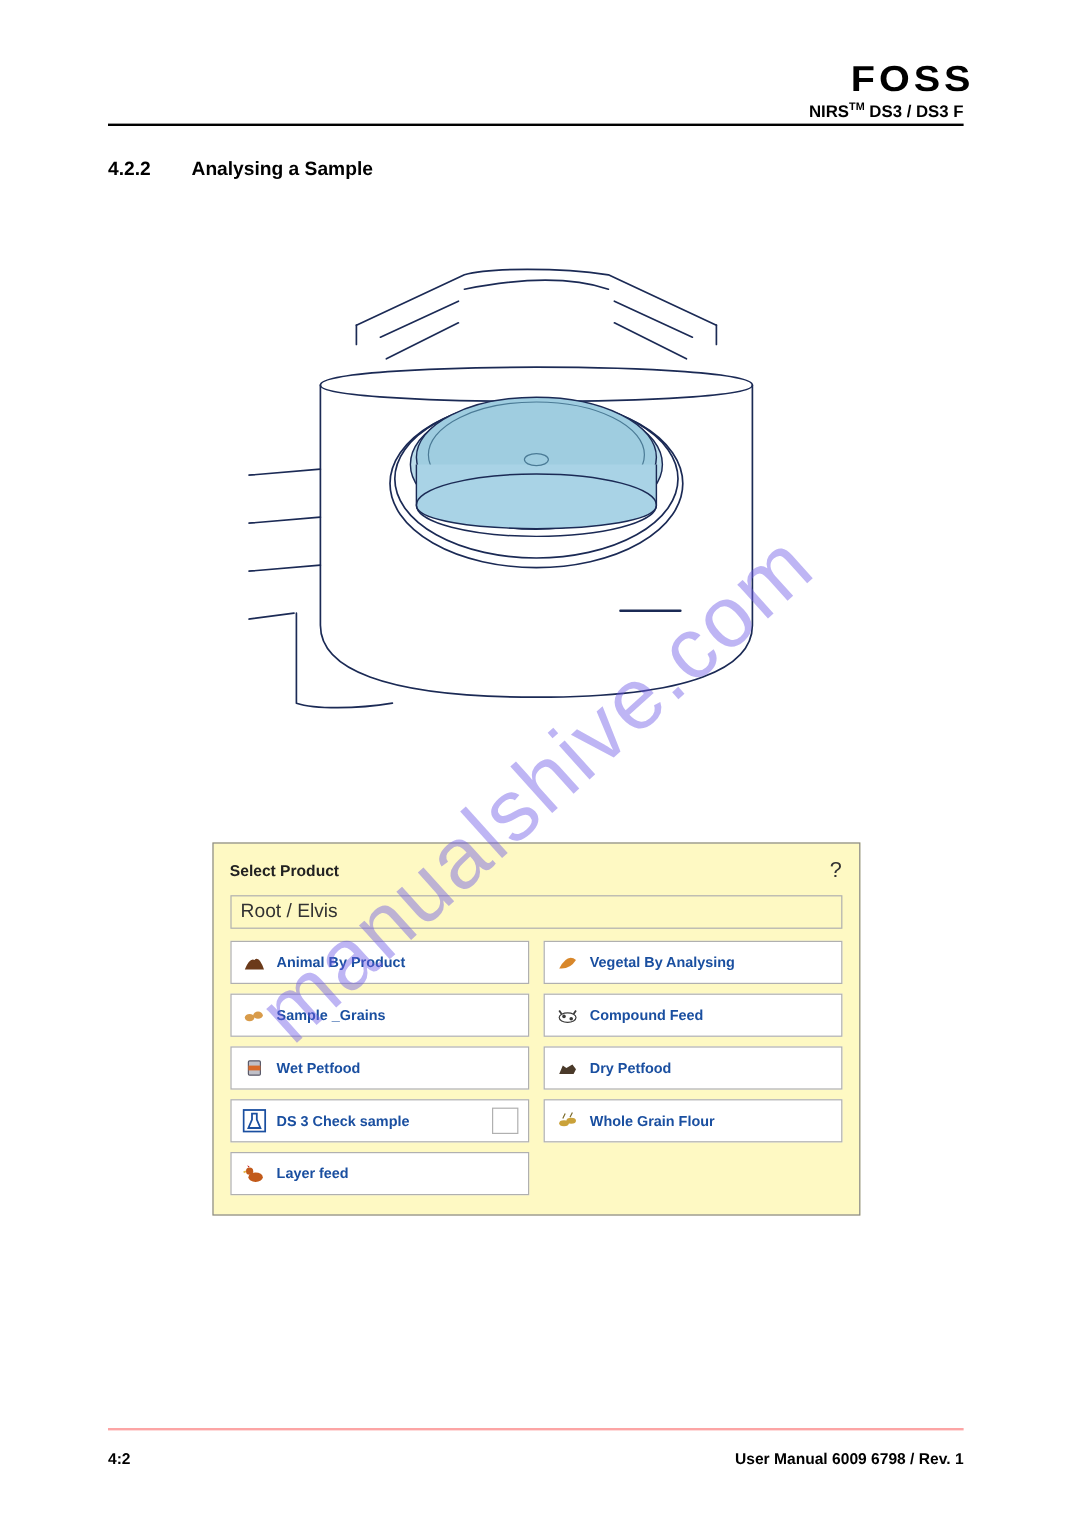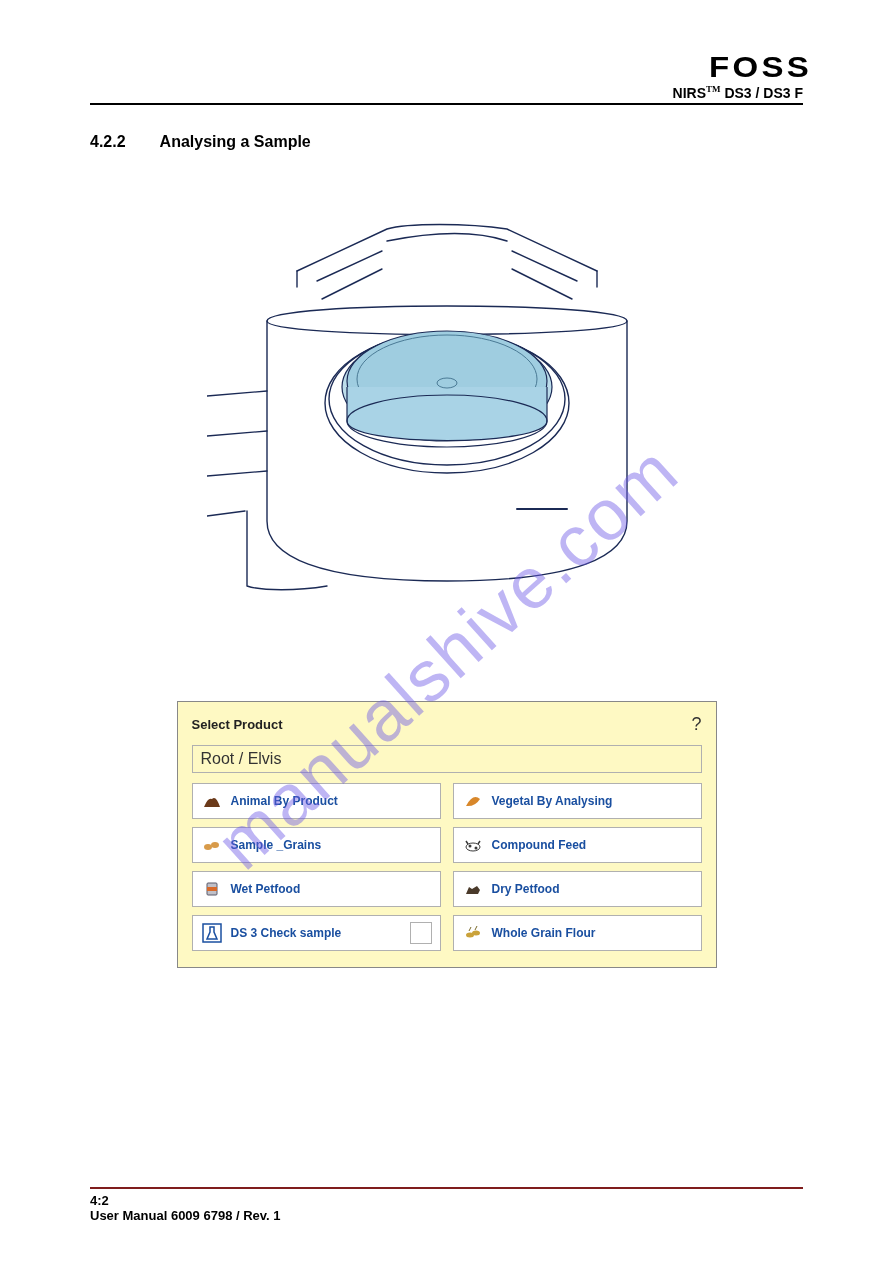--- a/index.html
+++ b/index.html
@@ -30,21 +30,21 @@
     font-weight: 900;
     font-size: 30px;
     letter-spacing: 3px;
     transform: scaleX(1.1);
     transform-origin: left;
   }
   .product-header {
     font-size: 14px;
     font-weight: 700;
   }
-  .superscript { font-size: 9px; vertical-align: super; font-family: Liberation Serif, serif; }
+  .superscript { font-size: 9px; vertical-align: super; }
   .section-heading {
     font-size: 16px;
     font-weight: 700;
     margin-bottom: 20px;
   }
   .section-number { margin-right: 34px; }
 
   .figure-wrap {
     position: relative;
     width: 480px;
@@ -129,27 +129,26 @@
     color: #1a4fa0;
     font-weight: 700;
     font-size: 12px;
     padding: 6px 18px;
     cursor: pointer;
   }
 
   .footer-row {
     position: absolute;
     left: 90px; right: 90px; bottom: 40px;
-    border-top: 2px solid #7f1d1d;
-    padding-top: 4px;
+    border-top: 2px solid #fca5a5;
+    padding-top: 16px;
     display: flex;
     justify-content: space-between;
     font-size: 13px;
     font-weight: 700;
-    flex-direction: column;
   }
 
   .watermark {
     position: absolute;
     left: 50%; top: 52%;
     transform: translate(-50%, -50%) rotate(-42deg);
     font-size: 72px;
     color: rgba(110, 90, 230, 0.45);
     font-family: Arial, sans-serif;
     pointer-events: none;
@@ -272,20 +271,31 @@
         <div class="product-btn">
           <span class="icon-slot">
             <svg width="20" height="16" viewBox="0 0 20 16">
               <ellipse cx="7" cy="10" rx="4" ry="2.5" fill="#caa23a"></ellipse>
               <ellipse cx="13" cy="8" rx="4" ry="2.5" fill="#caa23a"></ellipse>
               <path d="M6 6 L8 2 M12 5 L14 1" stroke="#7a6a2a"></path>
             </svg>
           </span>
           <span class="label">Whole Grain Flour</span>
         </div>
+        <div class="product-btn">
+          <span class="icon-slot">
+            <svg width="20" height="18" viewBox="0 0 20 18">
+              <ellipse cx="11" cy="12" rx="6" ry="4" fill="#c25a1a"></ellipse>
+              <circle cx="6" cy="7" r="3" fill="#c25a1a"></circle>
+              <path d="M5 4 L4 2 L6 3 Z" fill="#c22"></path>
+              <path d="M3 7 L1 8" stroke="#e6b84a" stroke-width="1.5"></path>
+            </svg>
+          </span>
+          <span class="label">Layer feed</span>
+        </div>
       </div>
   </div>
 
   <div class="watermark">manualshive.com</div>
 
   <div class="footer-row">
     <span>4:2</span>
     <span>User Manual 6009 6798 / Rev. 1</span>
   </div>
 

